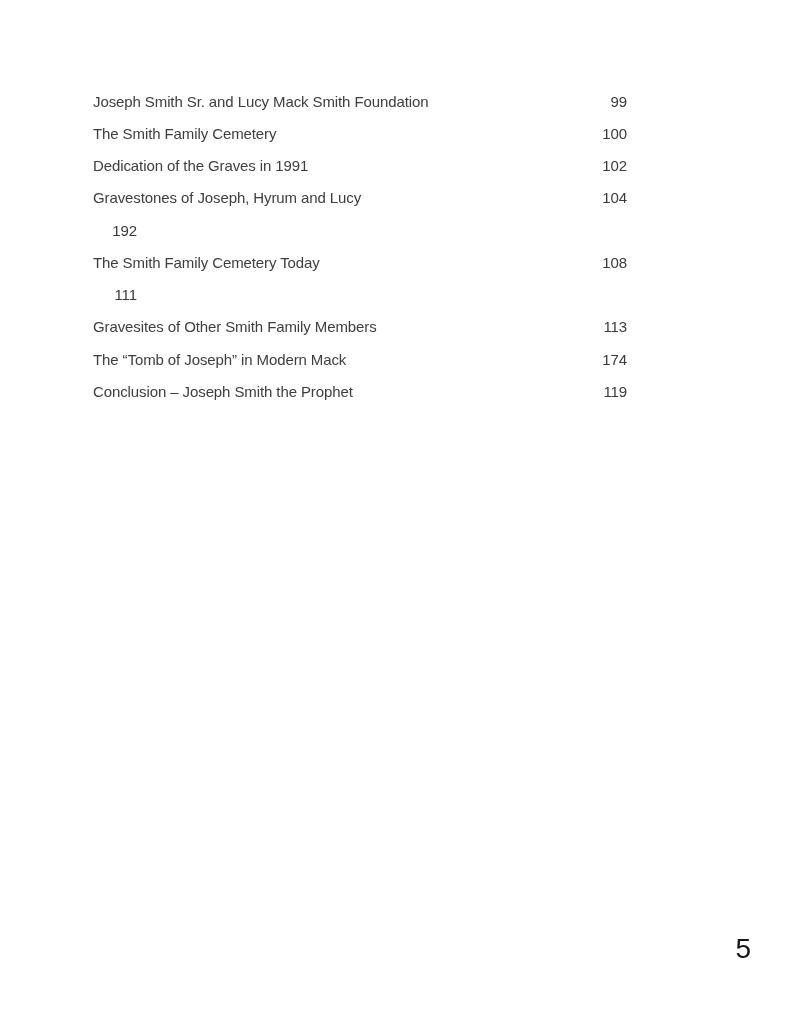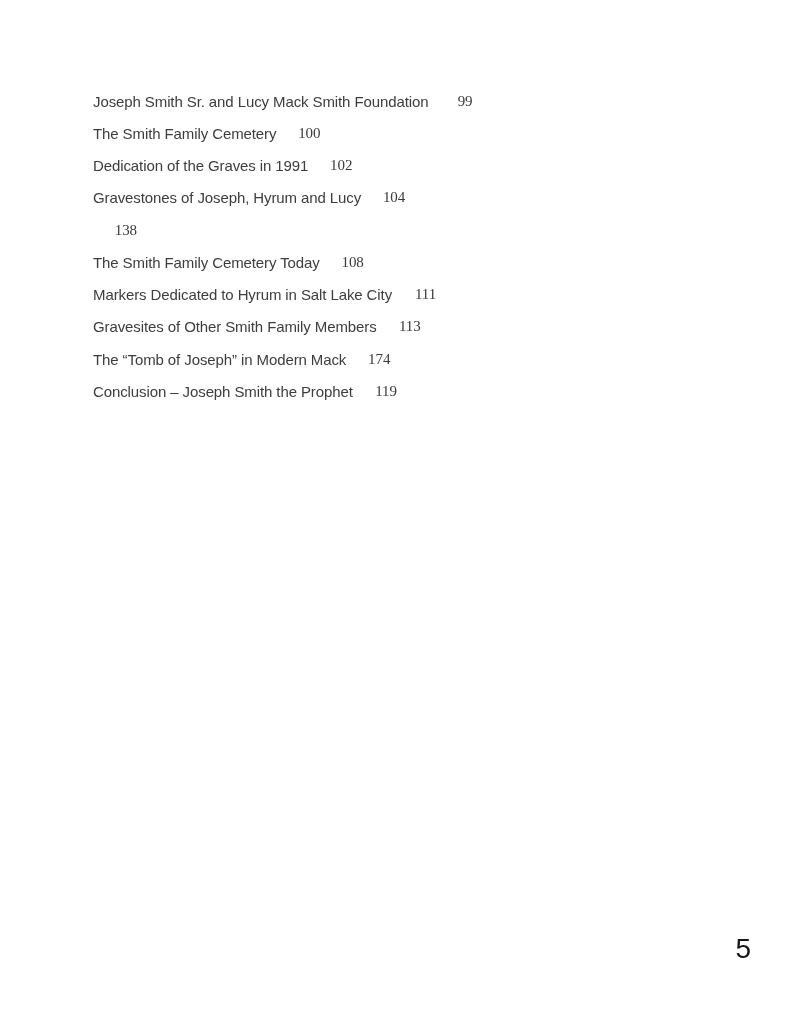--- a/index.html
+++ b/index.html
@@ -16,33 +16,33 @@
     position: absolute;
     left: 93px;
     top: 85px;
     width: 534px;
     display: flex;
     flex-direction: column;
   }
   .toc-row {
     height: 32.25px;
     display: flex;
+    justify-content: space-between;
     align-items: center;
     font-size: 15px;
     color: #3d3d3d;
     letter-spacing: -0.1px;
   }
   .toc-title {
     white-space: nowrap;
   }
   .toc-page {
     width: 44px;
     text-align: right;
     color: #3a3a3a;
-    font-family: Liberation Serif, serif;
   }
   .page-number {
     position: absolute;
     top: 935px;
     right: 40px;
     font-size: 28px;
     color: #161616;
     line-height: 1;
   }
 </style>
@@ -65,31 +65,30 @@
       <span class="toc-title">Dedication of the Graves in 1991</span>
       <span class="toc-page">102</span>
     </div>
 
     <div class="toc-row">
       <span class="toc-title">Gravestones of Joseph, Hyrum and Lucy</span>
       <span class="toc-page">104</span>
     </div>
 
     <div class="toc-row">
-      <span class="toc-page">138</span>
+      <span class="toc-page">192</span>
     </div>
 
     <div class="toc-row">
       <span class="toc-title">The Smith Family Cemetery Today</span>
       <span class="toc-page">108</span>
     </div>
 
 
     <div class="toc-row">
-      <span class="toc-title">Markers Dedicated to Hyrum in Salt Lake City</span>
       <span class="toc-page">111</span>
     </div>
 
     <div class="toc-row">
       <span class="toc-title">Gravesites of Other Smith Family Members</span>
       <span class="toc-page">113</span>
     </div>
 
     <div class="toc-row">
       <span class="toc-title">The “Tomb of Joseph” in Modern Mack</span>

